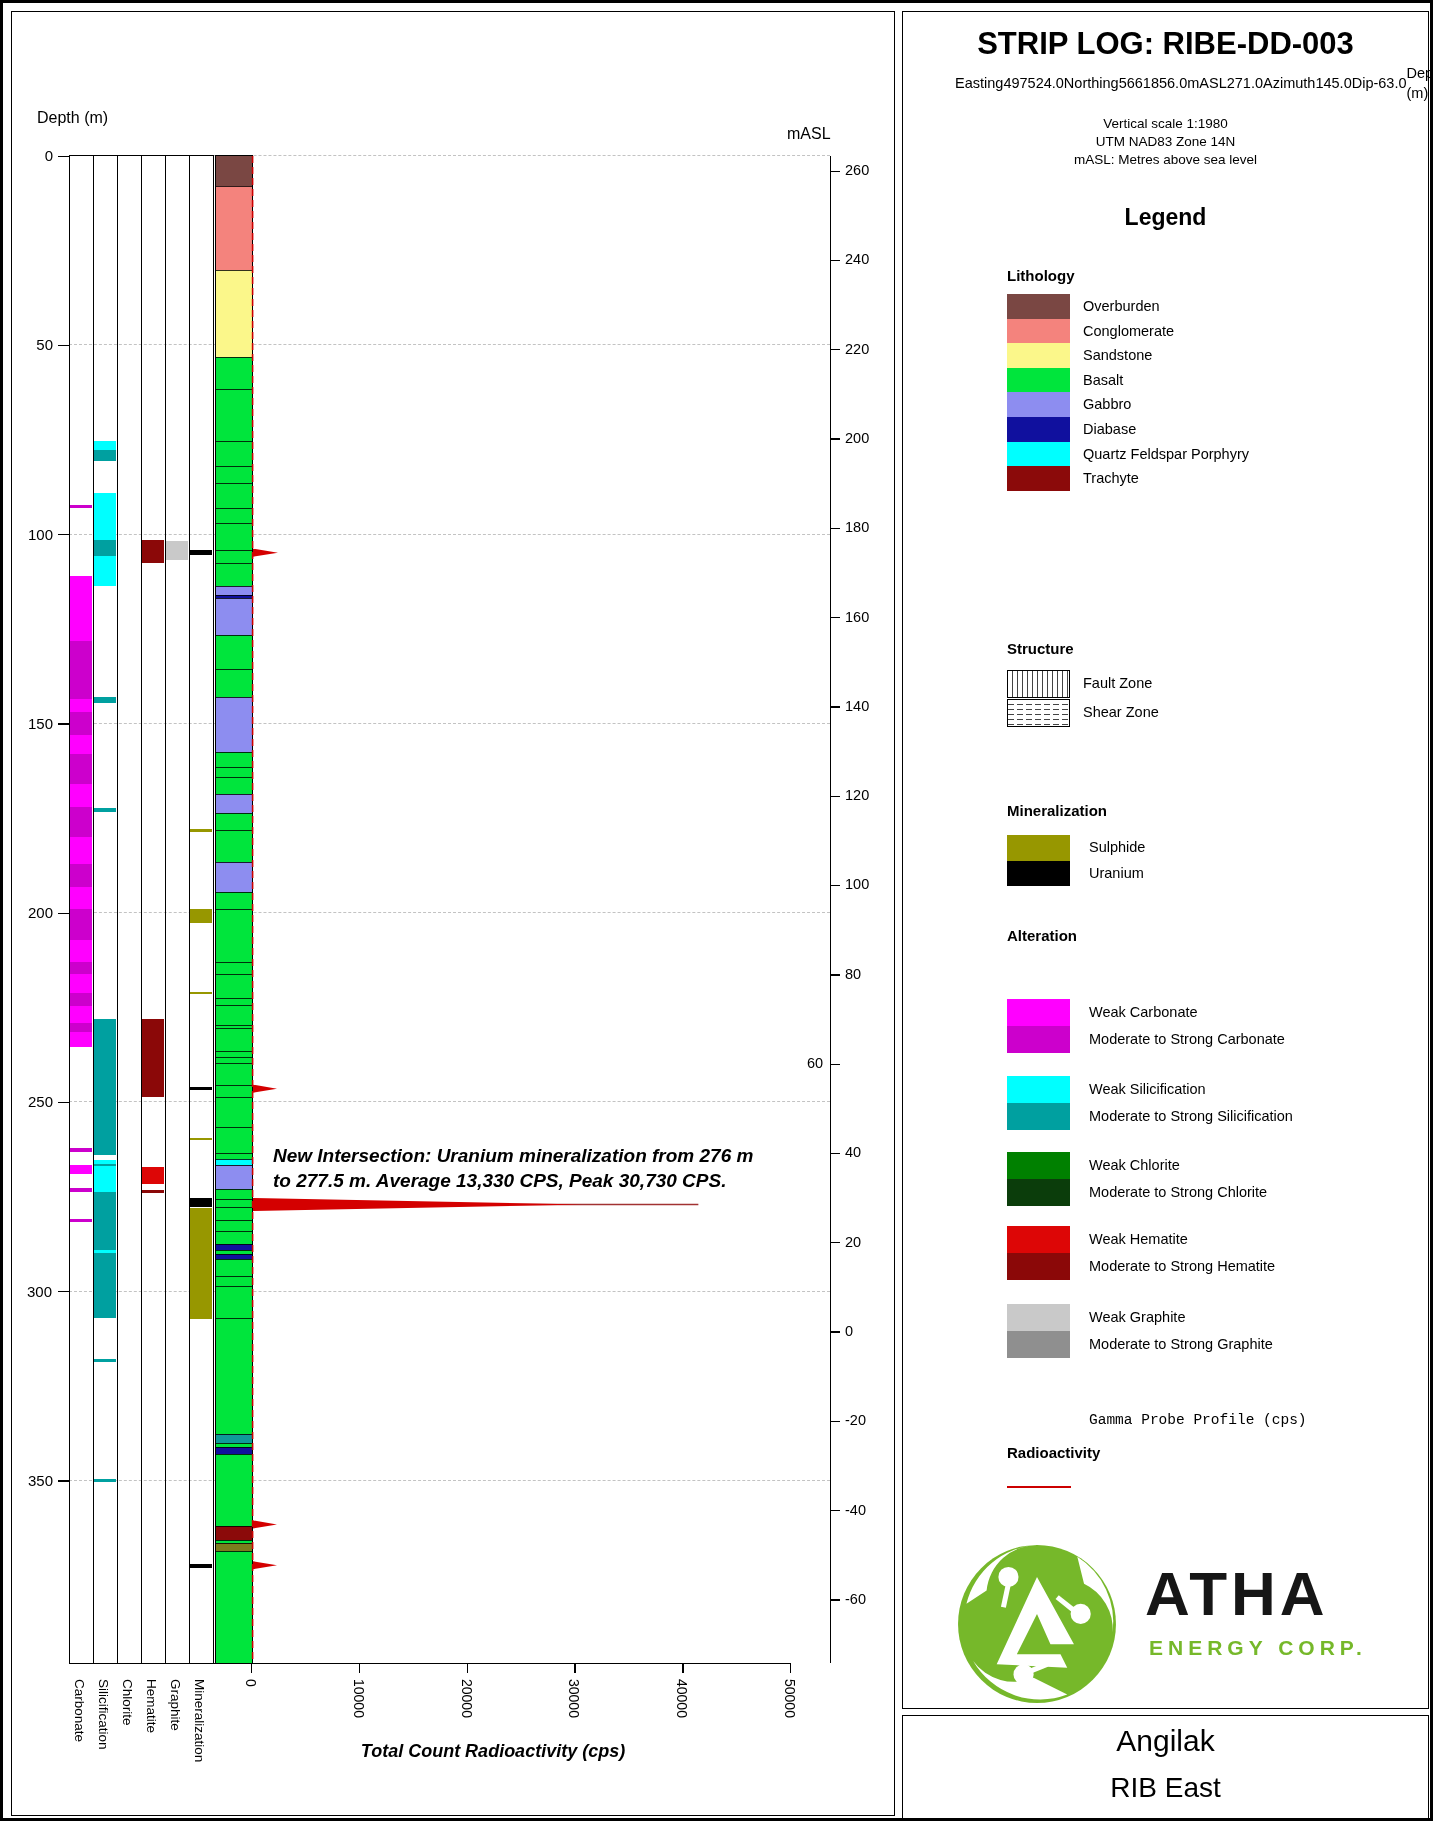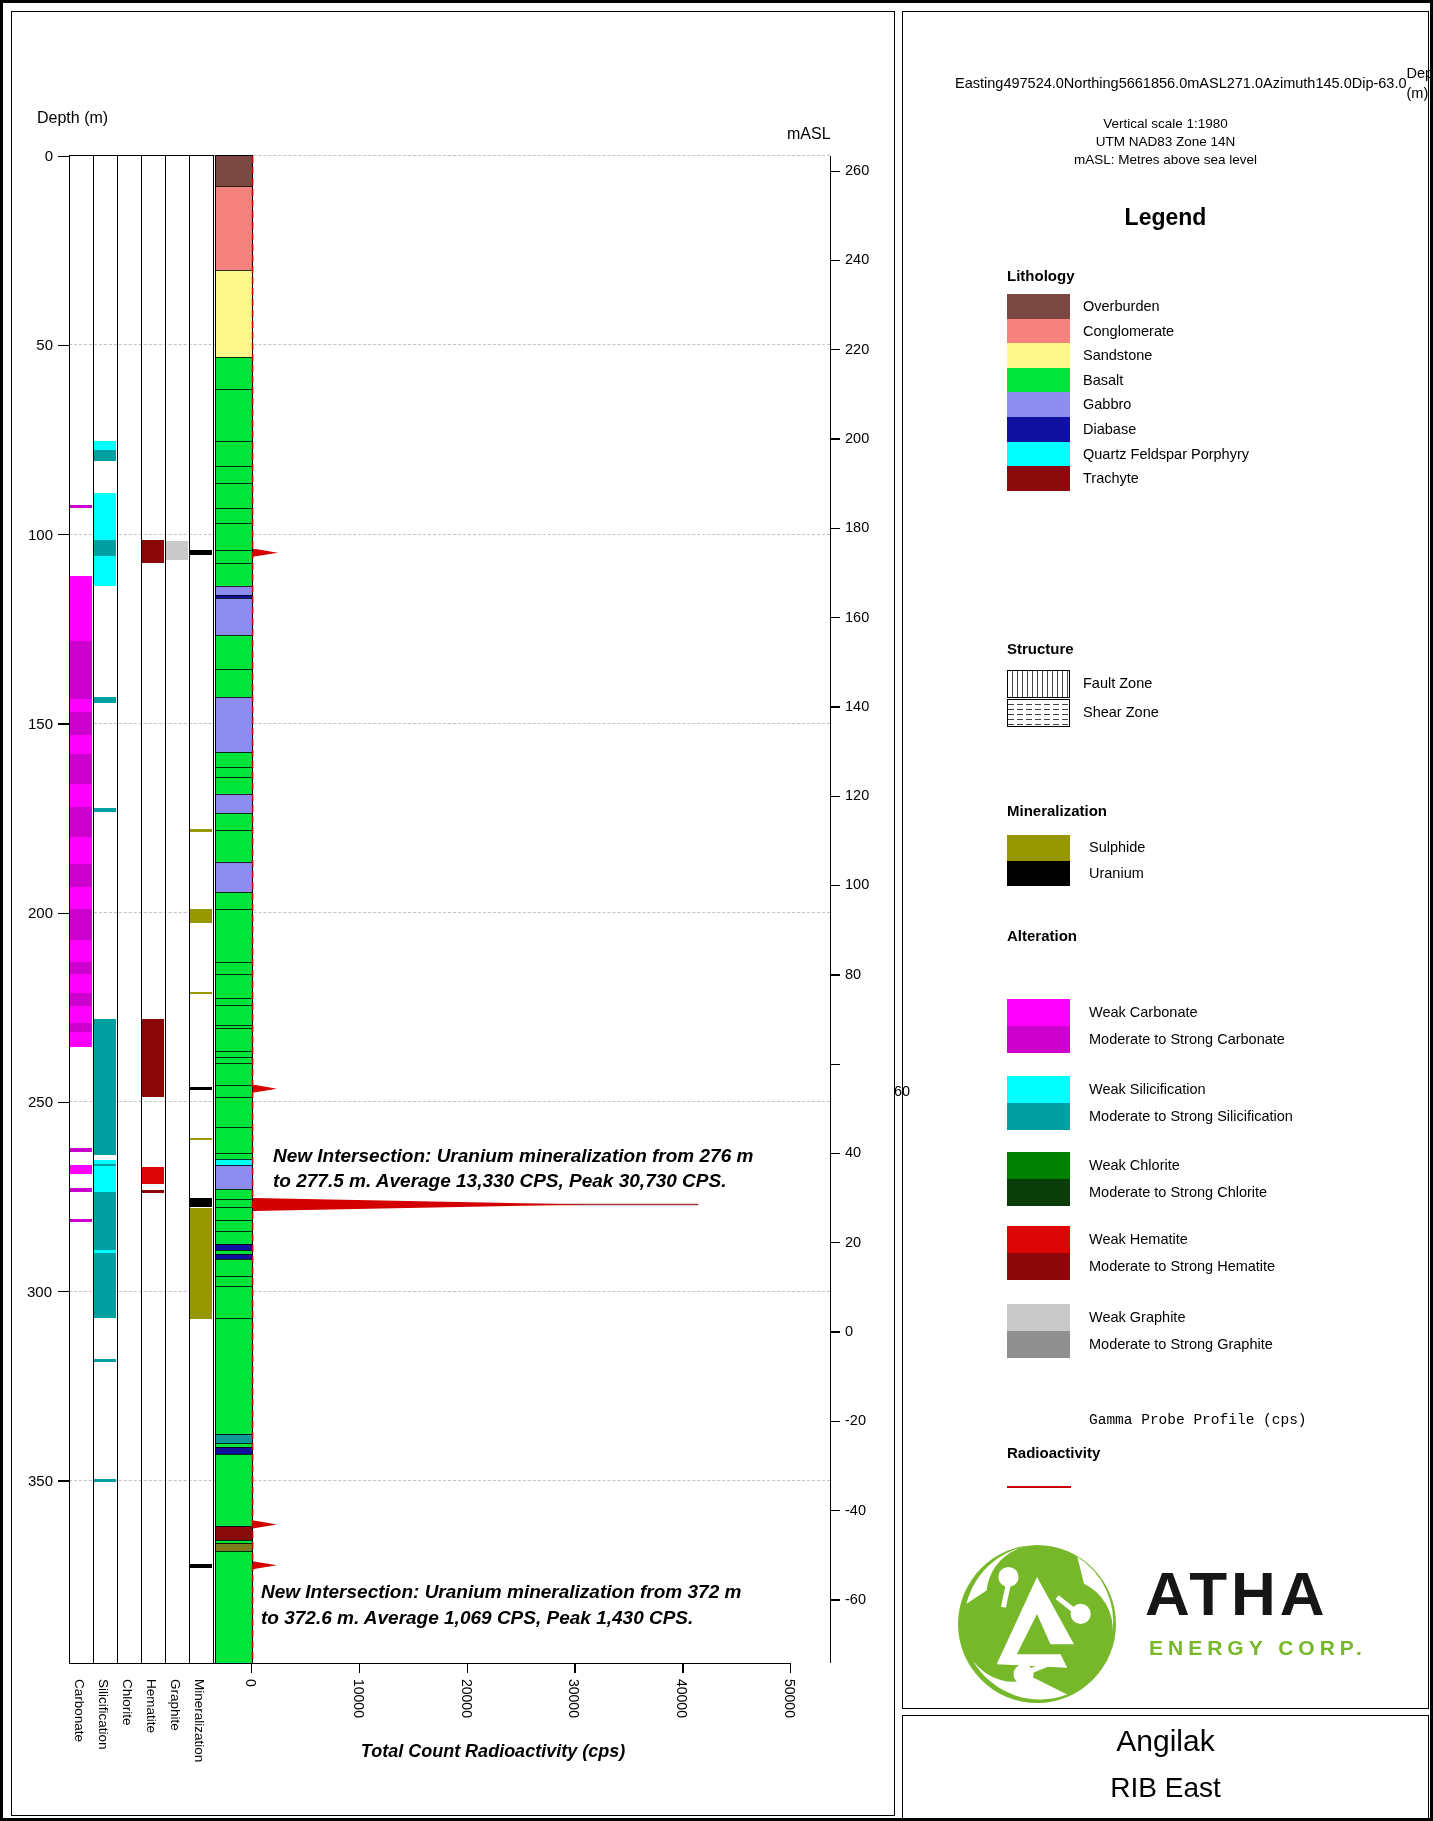--- a/index.html
+++ b/index.html
@@ -33,20 +33,21 @@
   .hdr-col{display:flex;align-items:center;font-size:14.5px;line-height:1.35;}
 </style>
 </head>
 <body>
 
 <div id="page">
 
   <div class="panel" style="left:8px;top:8px;width:884px;height:1805px;"></div>
 
   <div class="panel" id="right-panel" style="left:899px;top:8px;width:527px;height:1698px;">
+    <div class="abs" style="left:0;top:14px;width:100%;text-align:center;font-size:31px;font-weight:bold;">STRIP LOG: RIBE-DD-003</div>
     <div class="abs" id="hdr-cols" style="left:52px;top:52px;width:430px;display:flex;justify-content:space-between;">
         <div class="hdr-col">
           <div>Easting</div>
           <div>497524.0</div>
         </div>
         <div class="hdr-col">
           <div>Northing</div>
           <div>5661856.0</div>
         </div>
         <div class="hdr-col">
@@ -322,21 +323,21 @@
       <div class="tick-label" style="position: absolute; left: 842px; top: 605.5px; font-size: 14.5px;">160</div>
       <div class="tick" style="position: absolute; left: 827px; top: 703.3px; width: 10px; height: 1.4px;"></div>
       <div class="tick-label" style="position: absolute; left: 842px; top: 694.8px; font-size: 14.5px;">140</div>
       <div class="tick" style="position: absolute; left: 827px; top: 792.6px; width: 10px; height: 1.4px;"></div>
       <div class="tick-label" style="position: absolute; left: 842px; top: 784.1px; font-size: 14.5px;">120</div>
       <div class="tick" style="position: absolute; left: 827px; top: 881.9px; width: 10px; height: 1.4px;"></div>
       <div class="tick-label" style="position: absolute; left: 842px; top: 873.4px; font-size: 14.5px;">100</div>
       <div class="tick" style="position: absolute; left: 827px; top: 971.2px; width: 10px; height: 1.4px;"></div>
       <div class="tick-label" style="position: absolute; left: 842px; top: 962.7px; font-size: 14.5px;">80</div>
       <div class="tick" style="position: absolute; left: 827px; top: 1060.5px; width: 10px; height: 1.4px;"></div>
-      <div class="tick-label" style="position: absolute; left: 891px; top: 1052px; font-size: 14.5px; margin-top: 28px;">60</div>
+      <div class="tick-label" style="position: absolute; left: 804px; top: 1052px; font-size: 14.5px;">60</div>
       <div class="tick" style="position: absolute; left: 827px; top: 1149.8px; width: 10px; height: 1.4px;"></div>
       <div class="tick-label" style="position: absolute; left: 842px; top: 1141.3px; font-size: 14.5px;">40</div>
       <div class="tick" style="position: absolute; left: 827px; top: 1239.1px; width: 10px; height: 1.4px;"></div>
       <div class="tick-label" style="position: absolute; left: 842px; top: 1230.6px; font-size: 14.5px;">20</div>
       <div class="tick" style="position: absolute; left: 827px; top: 1328.4px; width: 10px; height: 1.4px;"></div>
       <div class="tick-label" style="position: absolute; left: 842px; top: 1319.9px; font-size: 14.5px;">0</div>
       <div class="tick" style="position: absolute; left: 827px; top: 1417.7px; width: 10px; height: 1.4px;"></div>
       <div class="tick-label" style="position: absolute; left: 842px; top: 1409.2px; font-size: 14.5px;">-20</div>
       <div class="tick" style="position: absolute; left: 827px; top: 1507px; width: 10px; height: 1.4px;"></div>
       <div class="tick-label" style="position: absolute; left: 842px; top: 1498.5px; font-size: 14.5px;">-40</div>
@@ -367,18 +368,14 @@
         <polygon points="250,1081.69792 274,1085.69792 250,1089.69792" fill="#d40000"></polygon>
         <line x1="250" x2="695.37" y1="1201.5281" y2="1201.5281" stroke="#8b0000" stroke-width="1.6" opacity="0.8"></line>
         <polygon points="250,1195.0281 579.2693999999999,1201.5281 250,1208.0281" fill="#d40000"></polygon>
         <polygon points="250,1517.3859499999999 274,1521.3859499999999 250,1525.3859499999999" fill="#d40000"></polygon>
         <polygon points="250,1558.26719 274,1562.26719 250,1566.26719" fill="#d40000"></polygon>
       </svg>
       <div class="annotation" style="position: absolute; left: 270px; top: 1139.53px;">
         <div>New Intersection: Uranium mineralization from 276 m</div>
         <div>to 277.5 m. Average 13,330 CPS, Peak 30,730 CPS.</div>
       </div>
-      <div class="annotation" style="position: absolute; left: 258px; top: 1576.27px;">
-        <div>New Intersection: Uranium mineralization from 372 m</div>
-        <div>to 372.6 m. Average 1,069 CPS, Peak 1,430 CPS.</div>
-      </div>
     </div>
 </div>
 
 </body></html>

